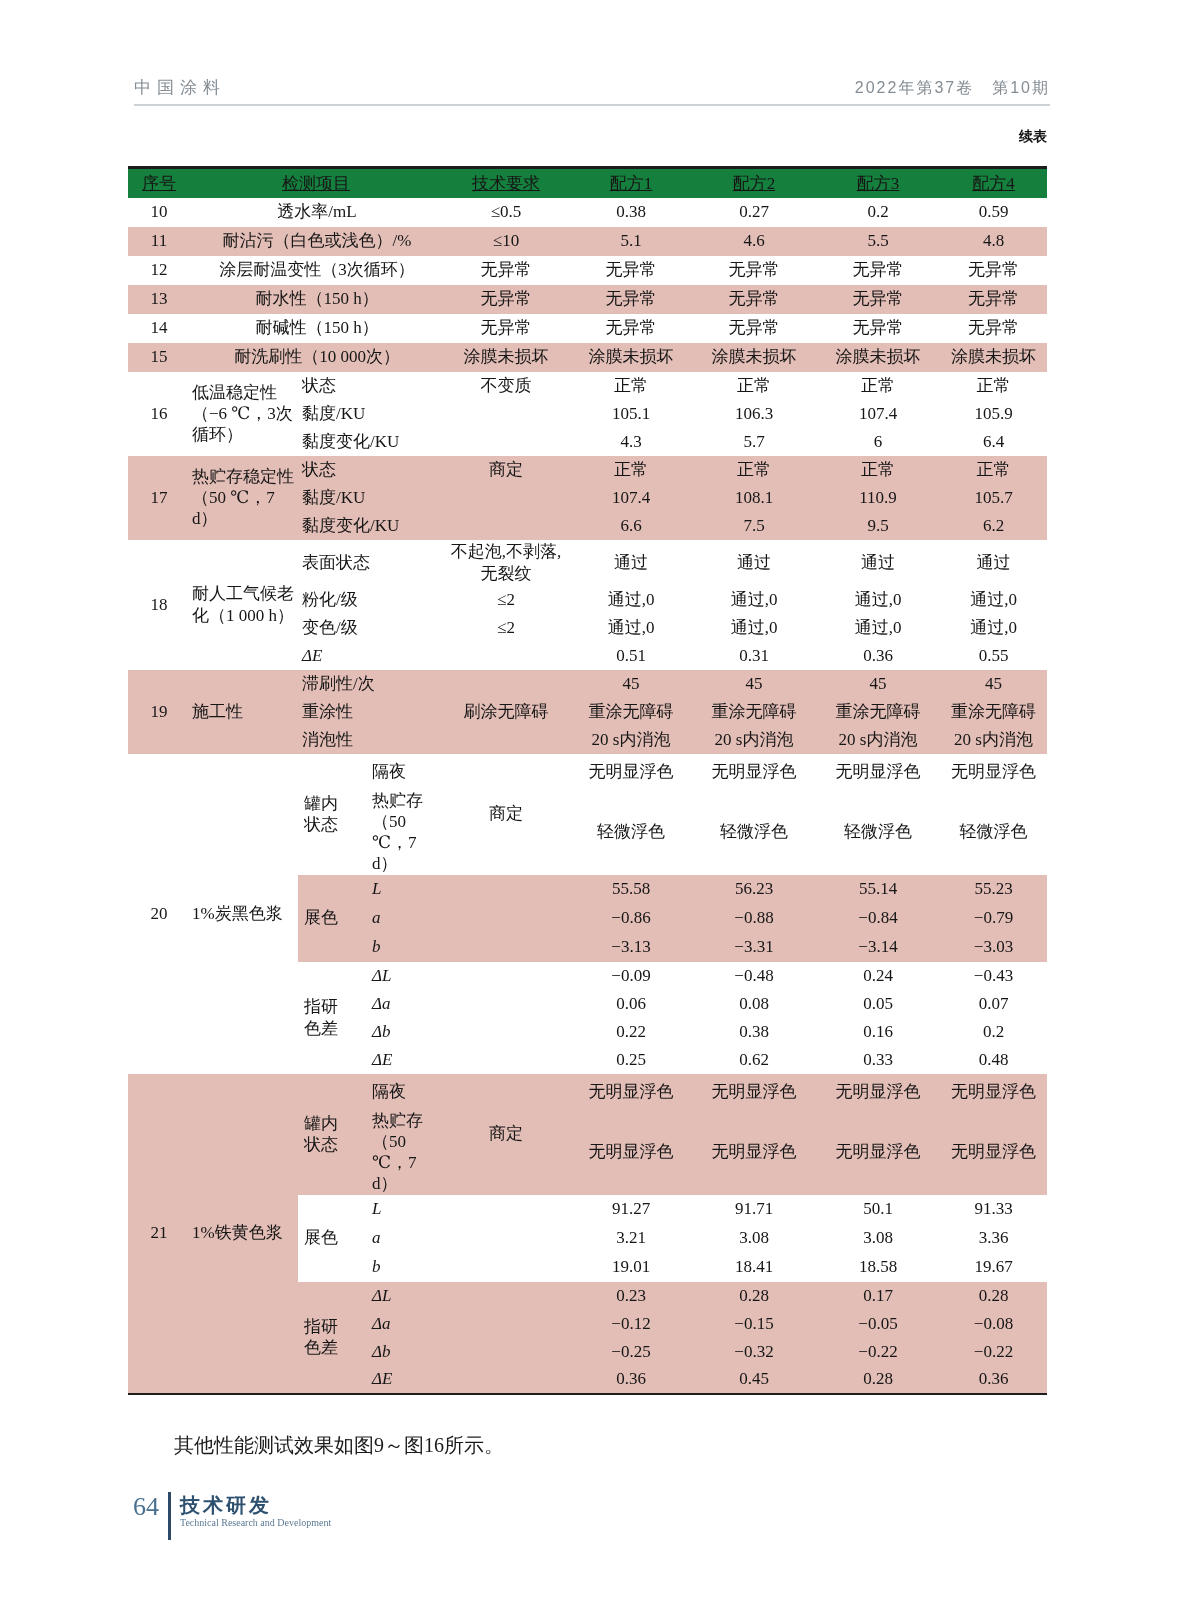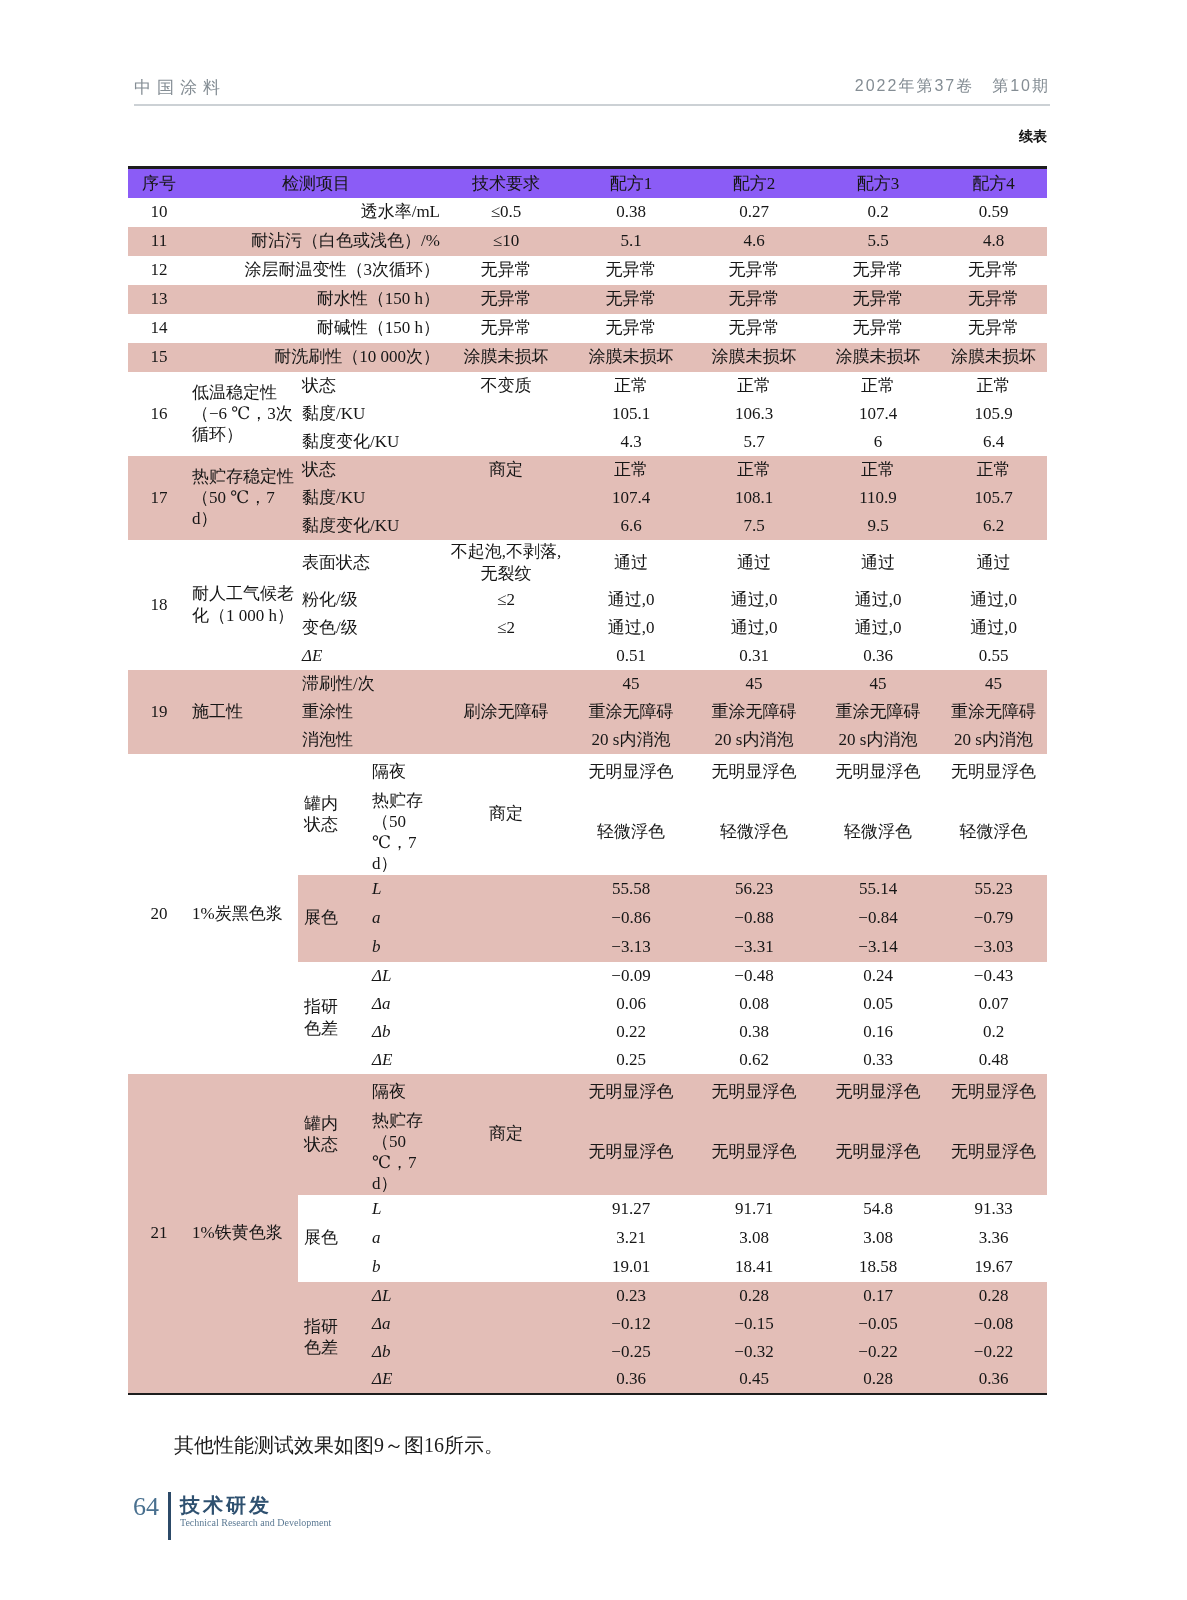--- a/index.html
+++ b/index.html
@@ -3,44 +3,44 @@
 <meta charset="utf-8">
 <style>
   html,body{margin:0;padding:0;}
   body{
     width:1187px;height:1600px;background:#ffffff;
     font-family:"Liberation Serif","DejaVu Serif",serif;color:#161616;
   }
   .page{position:relative;width:1187px;height:1600px;overflow:hidden;background:#fff;}
 
   
-  .pg-header{position:absolute;left:134px;top:76px;width:916px;display:flex;justify-content:space-between;align-items:flex-start;}
+  .pg-header{position:absolute;left:134px;top:76px;width:916px;display:flex;justify-content:space-between;align-items:flex-end;}
   .journal-name{font-family:"Liberation Sans","DejaVu Sans",sans-serif;font-size:17px;letter-spacing:6px;color:#848d94;}
   .issue-info{font-family:"Liberation Sans","DejaVu Sans",sans-serif;font-size:16px;letter-spacing:2px;color:#848d94;}
   .head-rule{position:absolute;left:134px;top:104px;width:916px;border-top:2px solid #ccd1d5;}
 
   .cont-label{position:absolute;left:128px;top:128px;width:919px;text-align:right;font-weight:bold;font-size:14px;color:#111;}
 
   
   table.results{
     position:absolute;left:128px;top:166px;width:919px;
     border-collapse:collapse;table-layout:fixed;
     border-top:3px solid #1d1d1d;border-bottom:2px solid #1d1d1d;
     font-size:17px;
   }
   td{padding:0 2px;text-align:center;vertical-align:middle;line-height:1.25;word-break:break-all;}
   tr{height:28px;}
   tr.hdr{height:30px;}
-  tr.hdr td{background:#8b5cf6;}
+  tr.hdr td{background:#15803d;text-decoration:underline;}
   tr.p td{background:#e3beb7;}
   tr.h29{height:29px;}
   tr.t36{height:36px;}
   tr.t46{height:46px;}
   tr.t64{height:64px;}
-  td.c-item{text-align:right;padding-left:4px;margin-left:48px;}
+  td.c-item{text-align:center;padding-left:4px;margin-left:48px;}
   td.c-name{text-align:left;padding-left:2px;}
   td.c-group{text-align:left;padding-left:6px;padding-right:26px;}
   td.c-sub{text-align:left;padding-left:4px;}
   td.it{font-style:italic;}
 
   
   .note{position:absolute;left:134px;top:1412px;width:916px;font-size:20px;text-indent:2em;color:#1a1a1a;}
 
   
   .pg-footer{position:absolute;left:133px;top:1492px;display:flex;align-items:flex-start;}
@@ -351,21 +351,21 @@
       <td>无明显浮色</td>
       <td>无明显浮色</td>
       <td>无明显浮色</td>
     </tr>
     <tr class="h29">
       <td rowspan="3" class="c-group">展色</td>
       <td class="c-sub it">L</td>
       <td></td>
       <td>91.27</td>
       <td>91.71</td>
-      <td>54.8</td>
+      <td>50.1</td>
       <td>91.33</td>
     </tr>
     <tr class="h29">
       <td class="c-sub it">a</td>
       <td></td>
       <td>3.21</td>
       <td>3.08</td>
       <td>3.08</td>
       <td>3.36</td>
     </tr>

